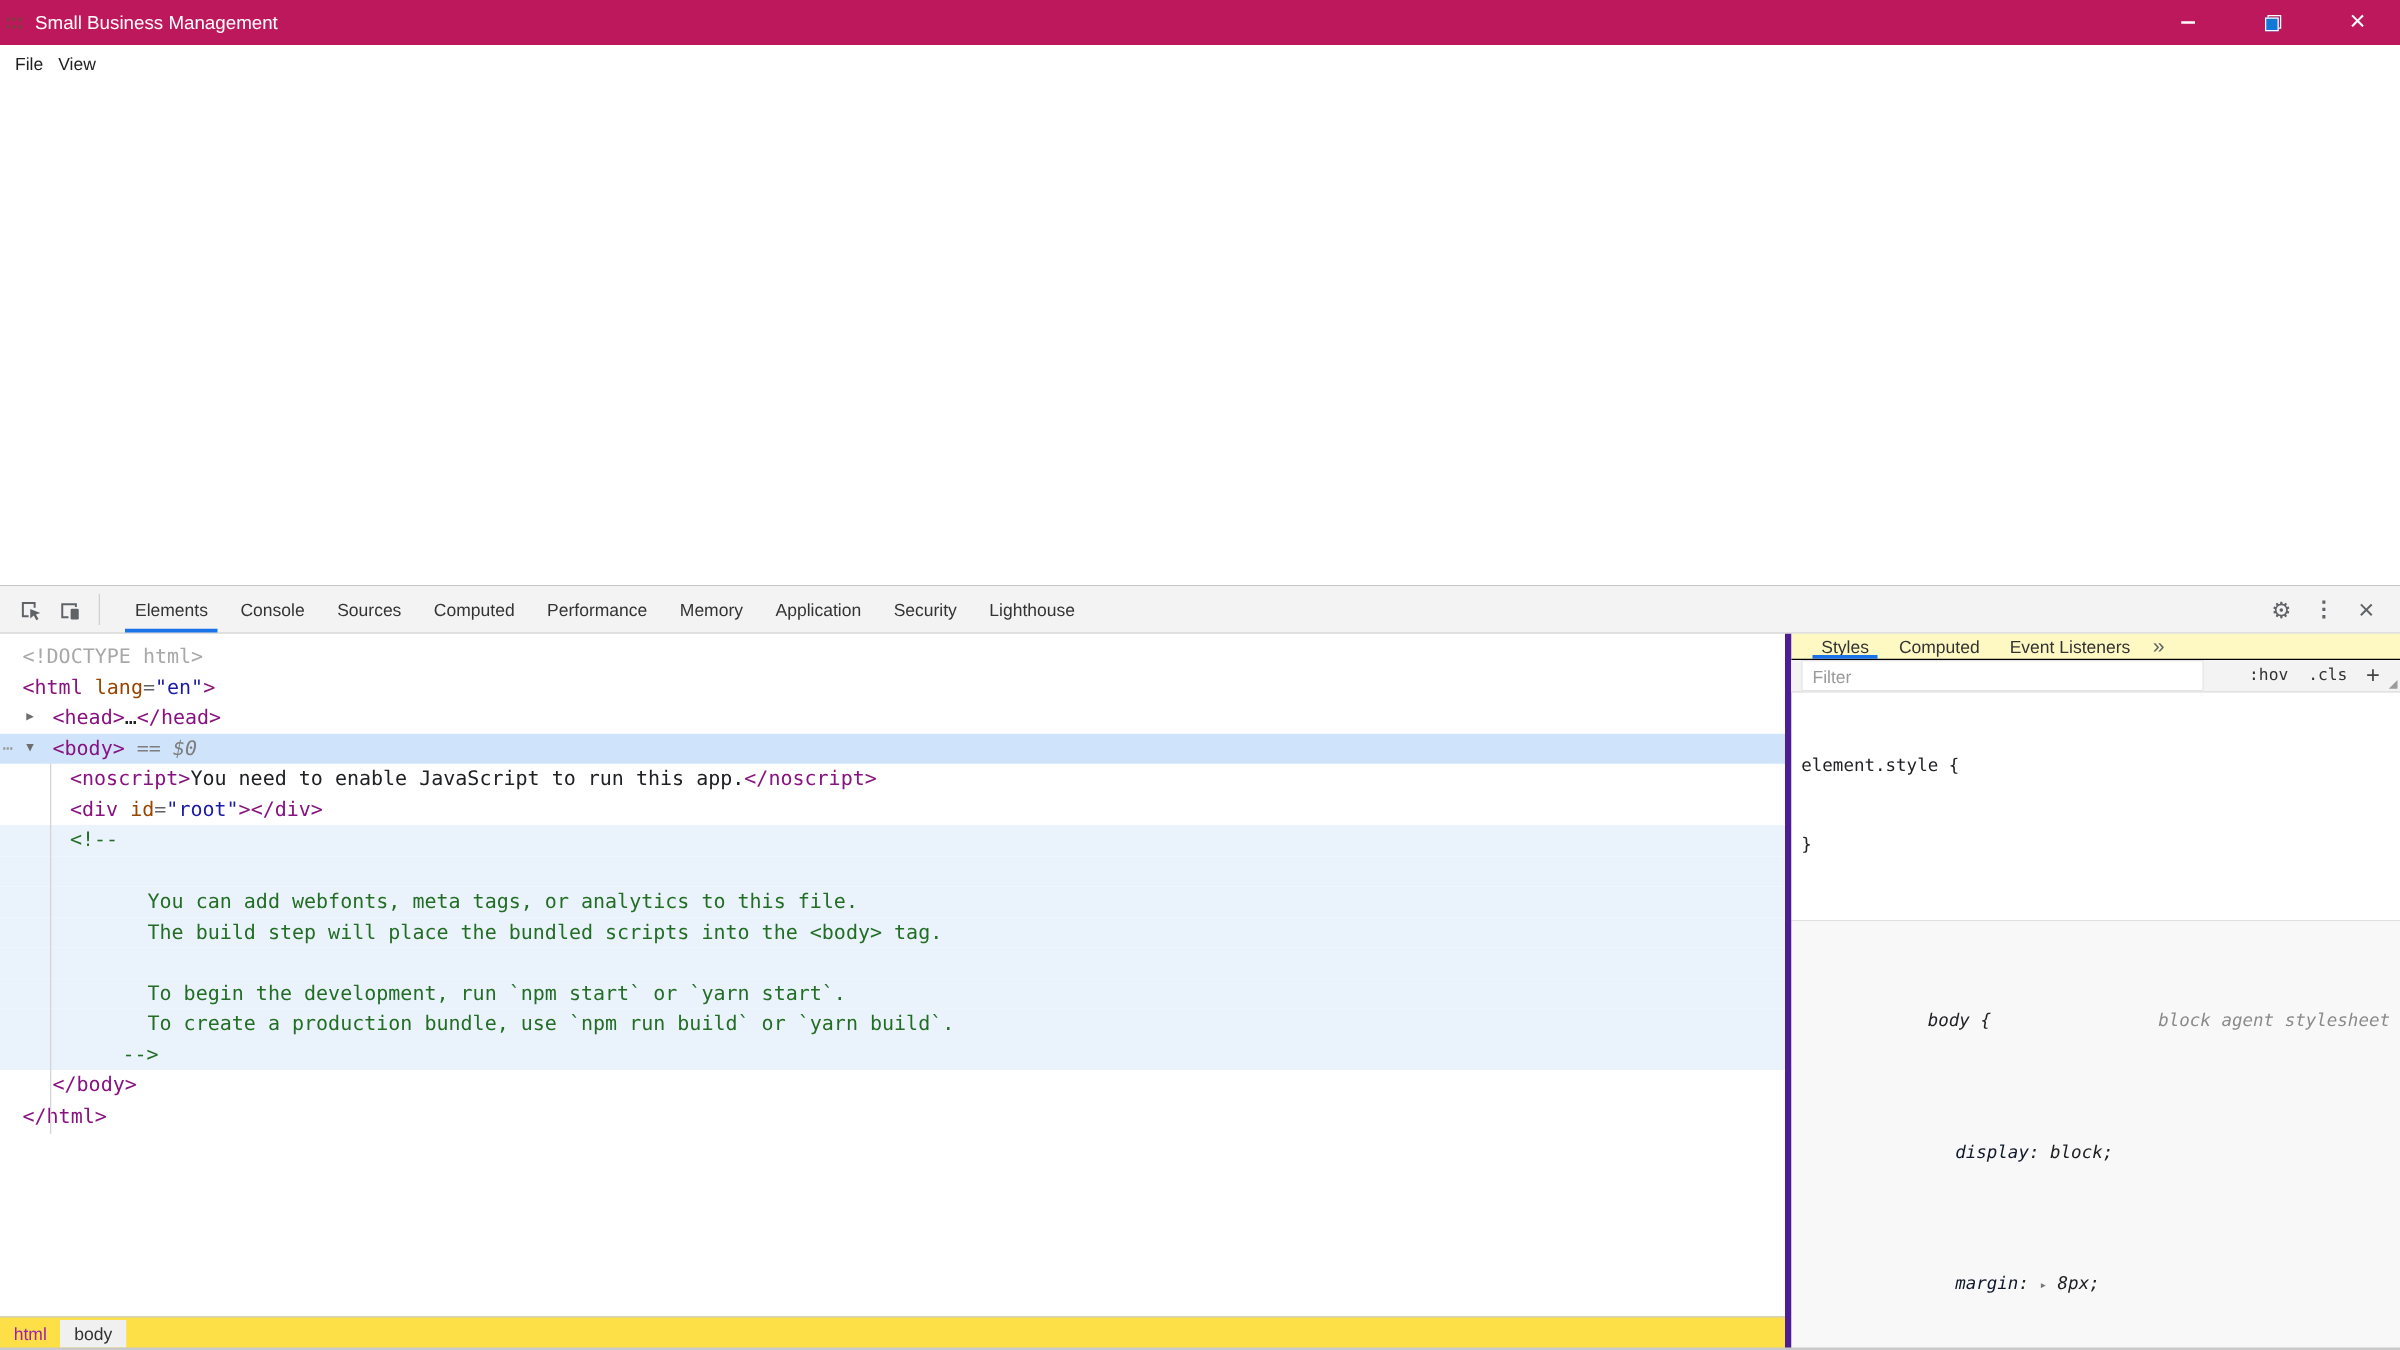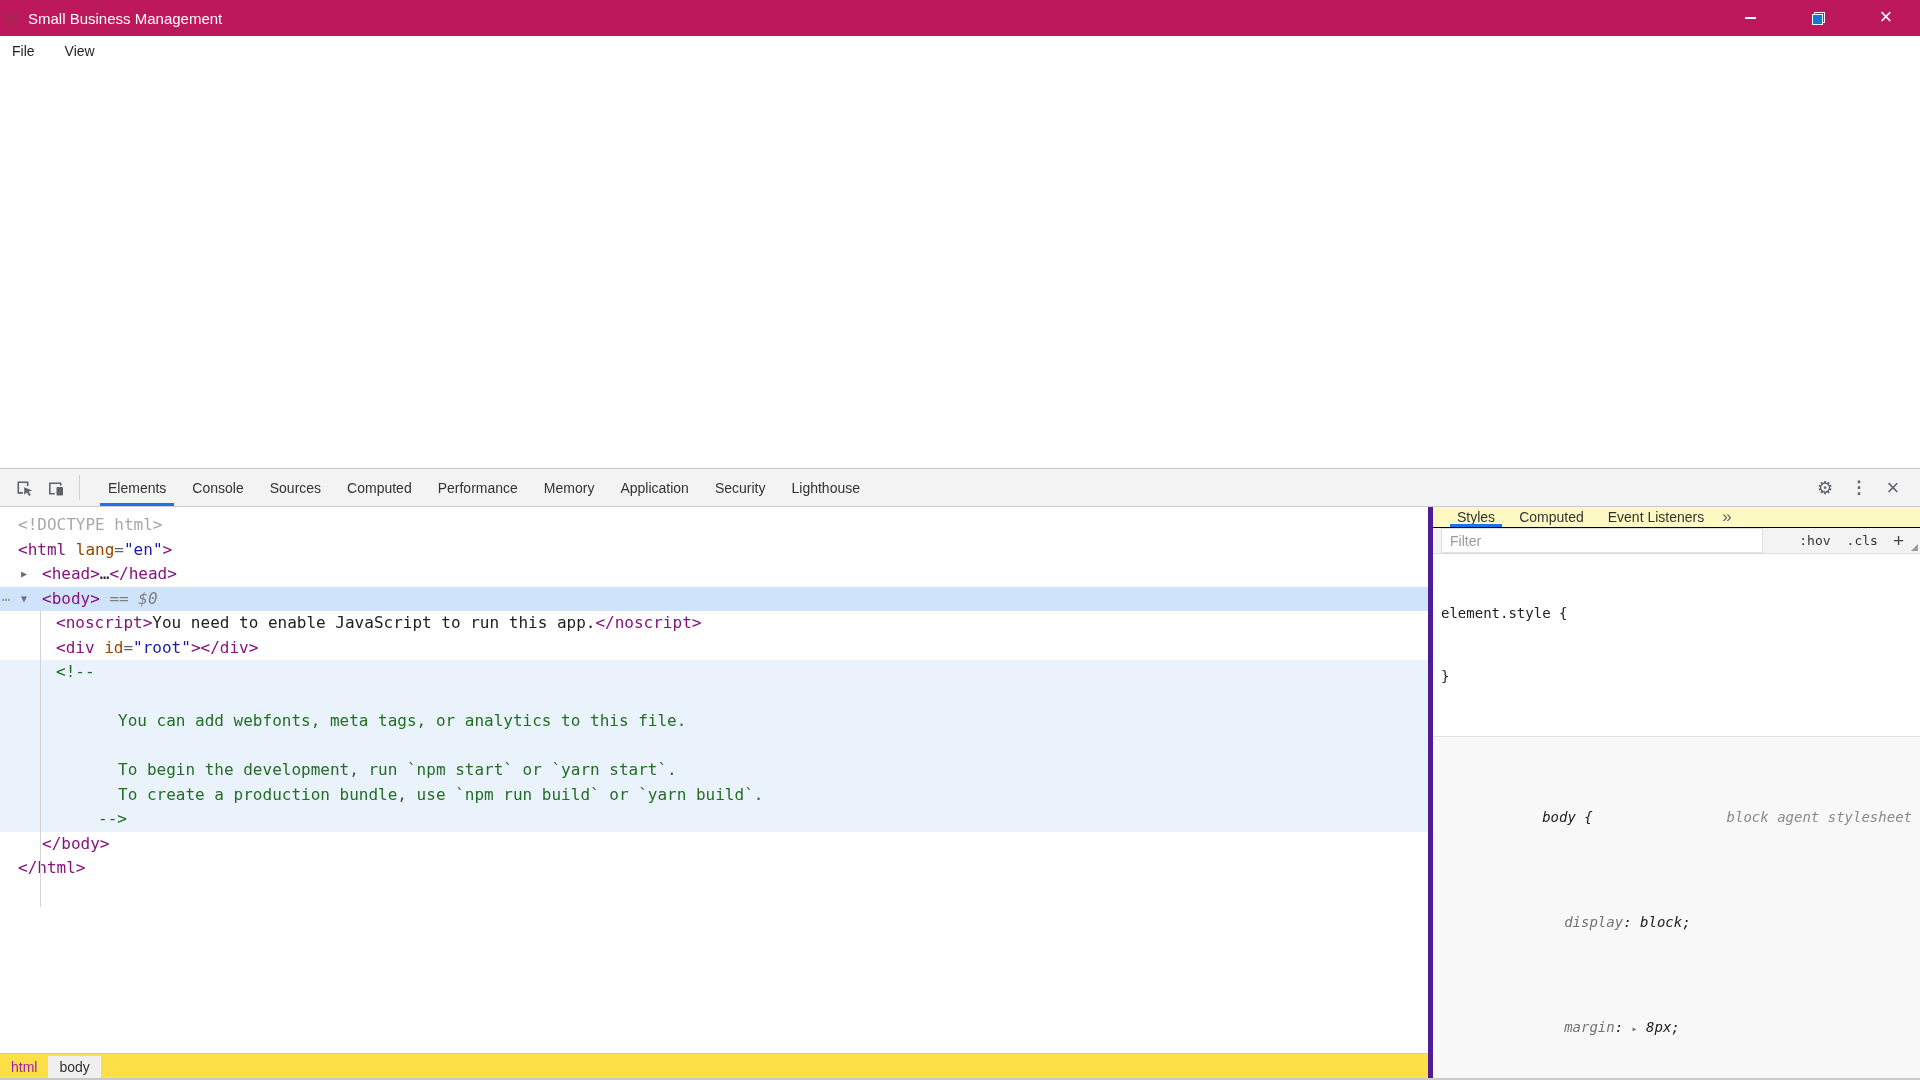--- a/index.html
+++ b/index.html
@@ -13,21 +13,21 @@
   .app-icon { margin-left:5px; display:flex; align-items:center; opacity:.75; }
   .win-title { margin-left:8px; font-size:15px; }
   .win-controls { position:absolute; right:0; top:0; height:36px; display:flex; }
   .win-btn { width:68px; height:36px; display:flex; align-items:center; justify-content:center; cursor:default; }
   .glyph-min { width:11px; height:1.5px; background:#fff; display:block; }
   .glyph-restore { position:relative; width:13px; height:13px; display:block; }
   .glyph-restore::before { content:""; position:absolute; right:0; top:0; width:9px; height:9px; border:1.3px solid #fff; }
   .glyph-restore::after  { content:""; position:absolute; left:0; bottom:0; width:9px; height:9px; border:1.3px solid #fff; background:#1079d8; }
   .glyph-close { font-size:22px; font-weight:300; line-height:1; transform:translateY(-1px); }
   
-  .menubar { height:30px; background:#fff; display:flex; align-items:center; padding-left:10px; gap:26px; font-size:14px; color:#1f1f1f; }
+  .menubar { height:30px; background:#fff; display:flex; align-items:center; padding-left:10px; gap:8px; font-size:14px; color:#1f1f1f; }
   .menu-item { padding:2px 2px; }
   
   .app-area { height:402px; background:#fff; }
   
   .devtools { border-top:1px solid #c6c6c6; }
   .dt-toolbar { height:38px; background:#f3f3f3; border-bottom:1px solid #ccc; display:flex; align-items:stretch; padding-left:8px; }
   .dt-icon { width:32px; display:flex; align-items:center; justify-content:center; }
   .dt-sep { width:1px; background:#d0d0d0; margin:6px 7px; }
   .dt-tabs { display:flex; align-items:stretch; margin-left:8px; }
   .dt-tab { padding:0 13px; display:flex; align-items:center; font-size:14px; color:#333; position:relative; white-space:nowrap; }
@@ -64,21 +64,21 @@
   .filter-input { width:322px; height:25px; border:1px solid #e2e2e2; background:#fff; padding:0 8px; font-size:14px; color:#333; font-family:"Liberation Sans",sans-serif; outline:none; }
   .filter-input::placeholder { color:#9a9a9a; }
   .pseudo-btn { font-family:"DejaVu Sans Mono",monospace; font-size:13px; color:#333; padding:2px 5px; margin-left:6px; }
   .add-btn { font-size:19px; color:#444; padding:0 8px 0 10px; }
   .corner-tri { position:absolute; right:2px; bottom:2px; width:0; height:0; border-left:7px solid transparent; border-bottom:7px solid #9a9a9a; }
   .rules { font-family:"DejaVu Sans Mono",monospace; font-size:14px; color:#202124; }
   .rule { padding:7px 8px; border-bottom:1px solid #e0e0e0; line-height:21px; white-space:pre; }
   .rule.ua { background:#f8f8f8; font-style:italic; }
   .rule .origin { float:right; color:#8a8a8a; font-style:italic; }
   .prop-line { padding-left:22px; }
-  .prop-name { color:#737373; }
+  .prop-name { color:#0f172a; }
   .expand-tri { color:#777; font-size:10px; }
   .brace { color:#202124; }
   .bottom-strip { position:absolute; left:0; right:0; bottom:0; height:2px; background:#c9c9c9; }
 </style>
 </head>
 <body>
 
 <div class="titlebar" style="background: #be185d;">
   <span class="app-icon">
     <svg width="15" height="11" viewBox="0 0 15 11">
@@ -159,20 +159,21 @@
       <div class="code" id="code-lines">
           <div class="line"><span class="codeline" style="margin-left: 18px;"><span class="tk-doctype">&lt;!DOCTYPE html&gt;</span></span></div>
           <div class="line"><span class="codeline" style="margin-left: 18px;"><span class="tk-tag">&lt;html</span><span class="tk-attr"> lang</span><span class="tk-punct">=</span><span class="tk-val">"en"</span><span class="tk-tag">&gt;</span></span></div>
           <div class="line"><span class="arrow">▶</span><span class="codeline" style="margin-left: 42px;"><span class="tk-tag">&lt;head&gt;</span><span class="tk-text">…</span><span class="tk-tag">&lt;/head&gt;</span></span></div>
           <div class="line sel"><span class="gutter">⋯</span><span class="arrow">▼</span><span class="codeline" style="margin-left: 42px;"><span class="tk-tag">&lt;body&gt;</span><span class="tk-meta"> == $0</span></span></div>
           <div class="line"><span class="codeline" style="margin-left: 56px;"><span class="tk-tag">&lt;noscript&gt;</span><span class="tk-text">You need to enable JavaScript to run this app.</span><span class="tk-tag">&lt;/noscript&gt;</span></span></div>
           <div class="line"><span class="codeline" style="margin-left: 56px;"><span class="tk-tag">&lt;div</span><span class="tk-attr"> id</span><span class="tk-punct">=</span><span class="tk-val">"root"</span><span class="tk-tag">&gt;</span><span class="tk-tag">&lt;/div&gt;</span></span></div>
           <div class="line hl"><span class="codeline" style="margin-left: 56px;"><span class="tk-comment">&lt;!--</span></span></div>
           <div class="line hl"><span class="codeline" style="margin-left: 118px;"></span></div>
           <div class="line hl"><span class="codeline" style="margin-left: 118px;"><span class="tk-comment">You can add webfonts, meta tags, or analytics to this file.</span></span></div>
+          <div class="line hl"><span class="codeline" style="margin-left: 118px;"><span class="tk-comment">The build step will place the bundled scripts into the &lt;body&gt; tag.</span></span></div>
           <div class="line hl"><span class="codeline" style="margin-left: 118px;"></span></div>
           <div class="line hl"><span class="codeline" style="margin-left: 118px;"><span class="tk-comment">To begin the development, run `npm start` or `yarn start`.</span></span></div>
           <div class="line hl"><span class="codeline" style="margin-left: 118px;"><span class="tk-comment">To create a production bundle, use `npm run build` or `yarn build`.</span></span></div>
           <div class="line hl"><span class="codeline" style="margin-left: 98px;"><span class="tk-comment">--&gt;</span></span></div>
           <div class="line"><span class="codeline" style="margin-left: 42px;"><span class="tk-tag">&lt;/body&gt;</span></span></div>
           <div class="line"><span class="codeline" style="margin-left: 18px;"><span class="tk-tag">&lt;/html&gt;</span></span></div>
         </div>
       <div class="indent-guide"></div>
       <div class="breadcrumbs">
         <span class="crumb html-crumb">html</span>

